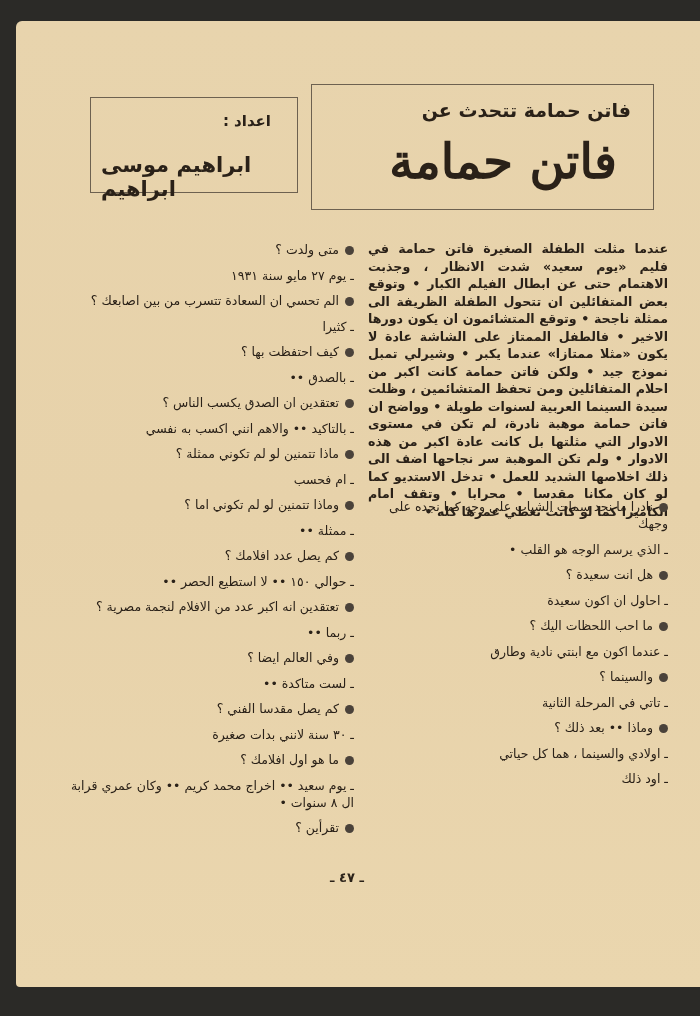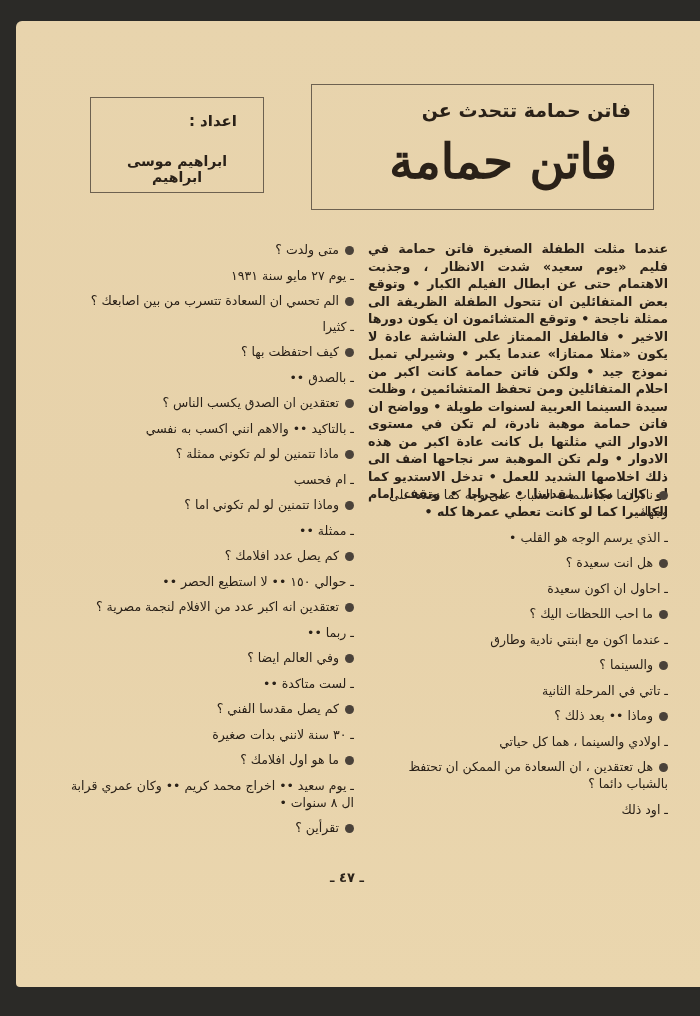--- a/index.html
+++ b/index.html
@@ -7,27 +7,27 @@
        font-family:"DejaVu Sans",sans-serif;color:#2a2118;}
   .paper{position:absolute;left:16px;top:21px;width:684px;height:966px;
          background:linear-gradient(180deg,#e8d4ad 0%,#e7d2aa 50%,#ead6ae 100%);
          border-top-left-radius:6px;border-bottom-left-radius:4px;}
   .title-box{position:absolute;left:311px;top:84px;width:343px;height:126px;
              border:1.5px solid #6d6150;box-sizing:border-box;text-align:right;}
   .kicker{position:absolute;right:22px;top:14px;font-size:19px;font-weight:bold;
           direction:rtl;color:#2a2118;letter-spacing:1px;}
   .headline{position:absolute;right:36px;top:48px;font-size:48px;font-weight:bold;
             direction:rtl;color:#2a2118;letter-spacing:6px;font-family:"DejaVu Serif",serif;}
-  .byline-box{position:absolute;left:90px;top:97px;width:174px;height:96px;
-              border:1.2px solid #6d6150;box-sizing:border-box;direction:rtl;text-align:center;}
+  .byline-box{position:absolute;left:90px;top:97px;width:208px;height:96px;
+              border:1.2px solid #6d6150;box-sizing:border-box;direction:rtl;text-align:left;}
   .byline-label{position:absolute;right:26px;top:14px;font-size:15px;font-weight:bold;letter-spacing:4px;}
-  .byline-name{position:absolute;right:10px;left:10px;top:55px;font-size:14px;font-weight:bold;}
+  .byline-name{position:absolute;right:10px;left:10px;top:55px;font-size:21px;font-weight:bold;}
   .col{position:absolute;direction:rtl;text-align:right;}
   .intro{left:368px;top:240px;width:300px;font-size:12.6px;font-weight:bold;line-height:17.5px;text-align:justify;}
-  .qa-right{left:372px;top:486px;width:296px;}
+  .qa-right{left:372px;top:498px;width:296px;}
   .qa-left{left:64px;top:241px;width:290px;}
   .qa{font-size:12.5px;line-height:17px;margin:0;}
   .qa .item{margin-bottom:8.5px;}
   .q::before{content:"";display:inline-block;width:9px;height:9px;border-radius:50%;
              background:#4a423a;margin-left:6px;vertical-align:middle;}
   .page-num{position:absolute;left:330px;top:870px;font-size:13px;font-weight:bold;letter-spacing:2px;}
 </style>
 </head>
 <body>
 
@@ -49,21 +49,20 @@
     <div class="item q">نادرا ما نجد سمات الشباب على وجه كما نجده على وجهك</div>
     <div class="item a">ـ الذي يرسم الوجه هو القلب •</div>
     <div class="item q">هل انت سعيدة ؟</div>
     <div class="item a">ـ احاول ان اكون سعيدة</div>
     <div class="item q">ما احب اللحظات اليك ؟</div>
     <div class="item a">ـ عندما اكون مع ابنتي نادية وطارق</div>
     <div class="item q">والسينما ؟</div>
     <div class="item a">ـ تاتي في المرحلة الثانية</div>
     <div class="item q">وماذا •• بعد ذلك ؟</div>
     <div class="item a">ـ اولادي والسينما ، هما كل حياتي</div>
-    <div class="item q">هل تعتقدين ، ان السعادة من الممكن ان تحتفظ بالشباب دائما ؟</div>
     <div class="item a">ـ اود ذلك</div>
   </div>
 <div class="col qa qa-left">
     <div class="item q">متى ولدت ؟</div>
     <div class="item a">ـ يوم ٢٧ مايو سنة ١٩٣١</div>
     <div class="item q">الم تحسي ان السعادة تتسرب من بين اصابعك ؟</div>
     <div class="item a">ـ كثيرا</div>
     <div class="item q">كيف احتفظت بها ؟</div>
     <div class="item a">ـ بالصدق ••</div>
     <div class="item q">تعتقدين ان الصدق يكسب الناس ؟</div>

